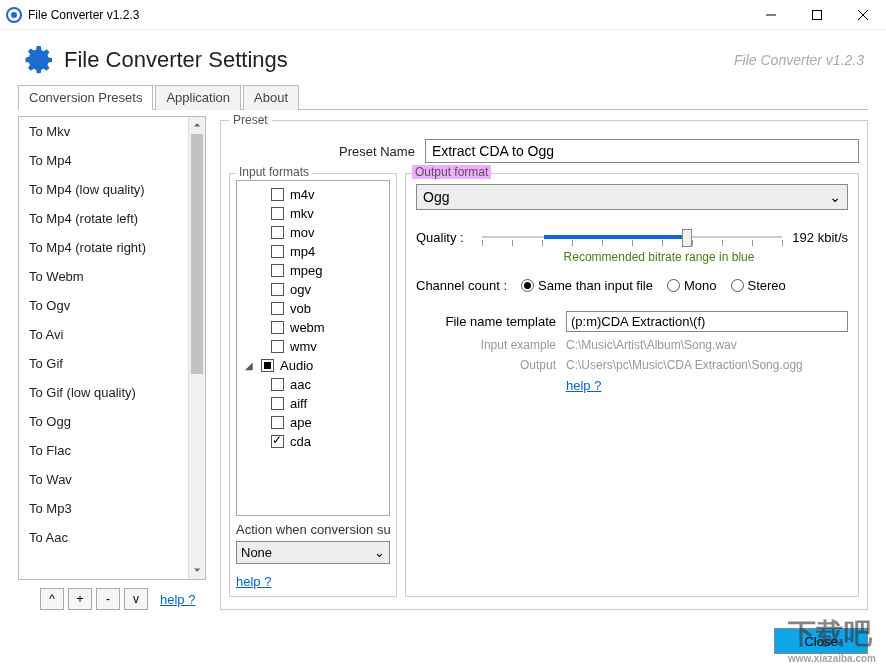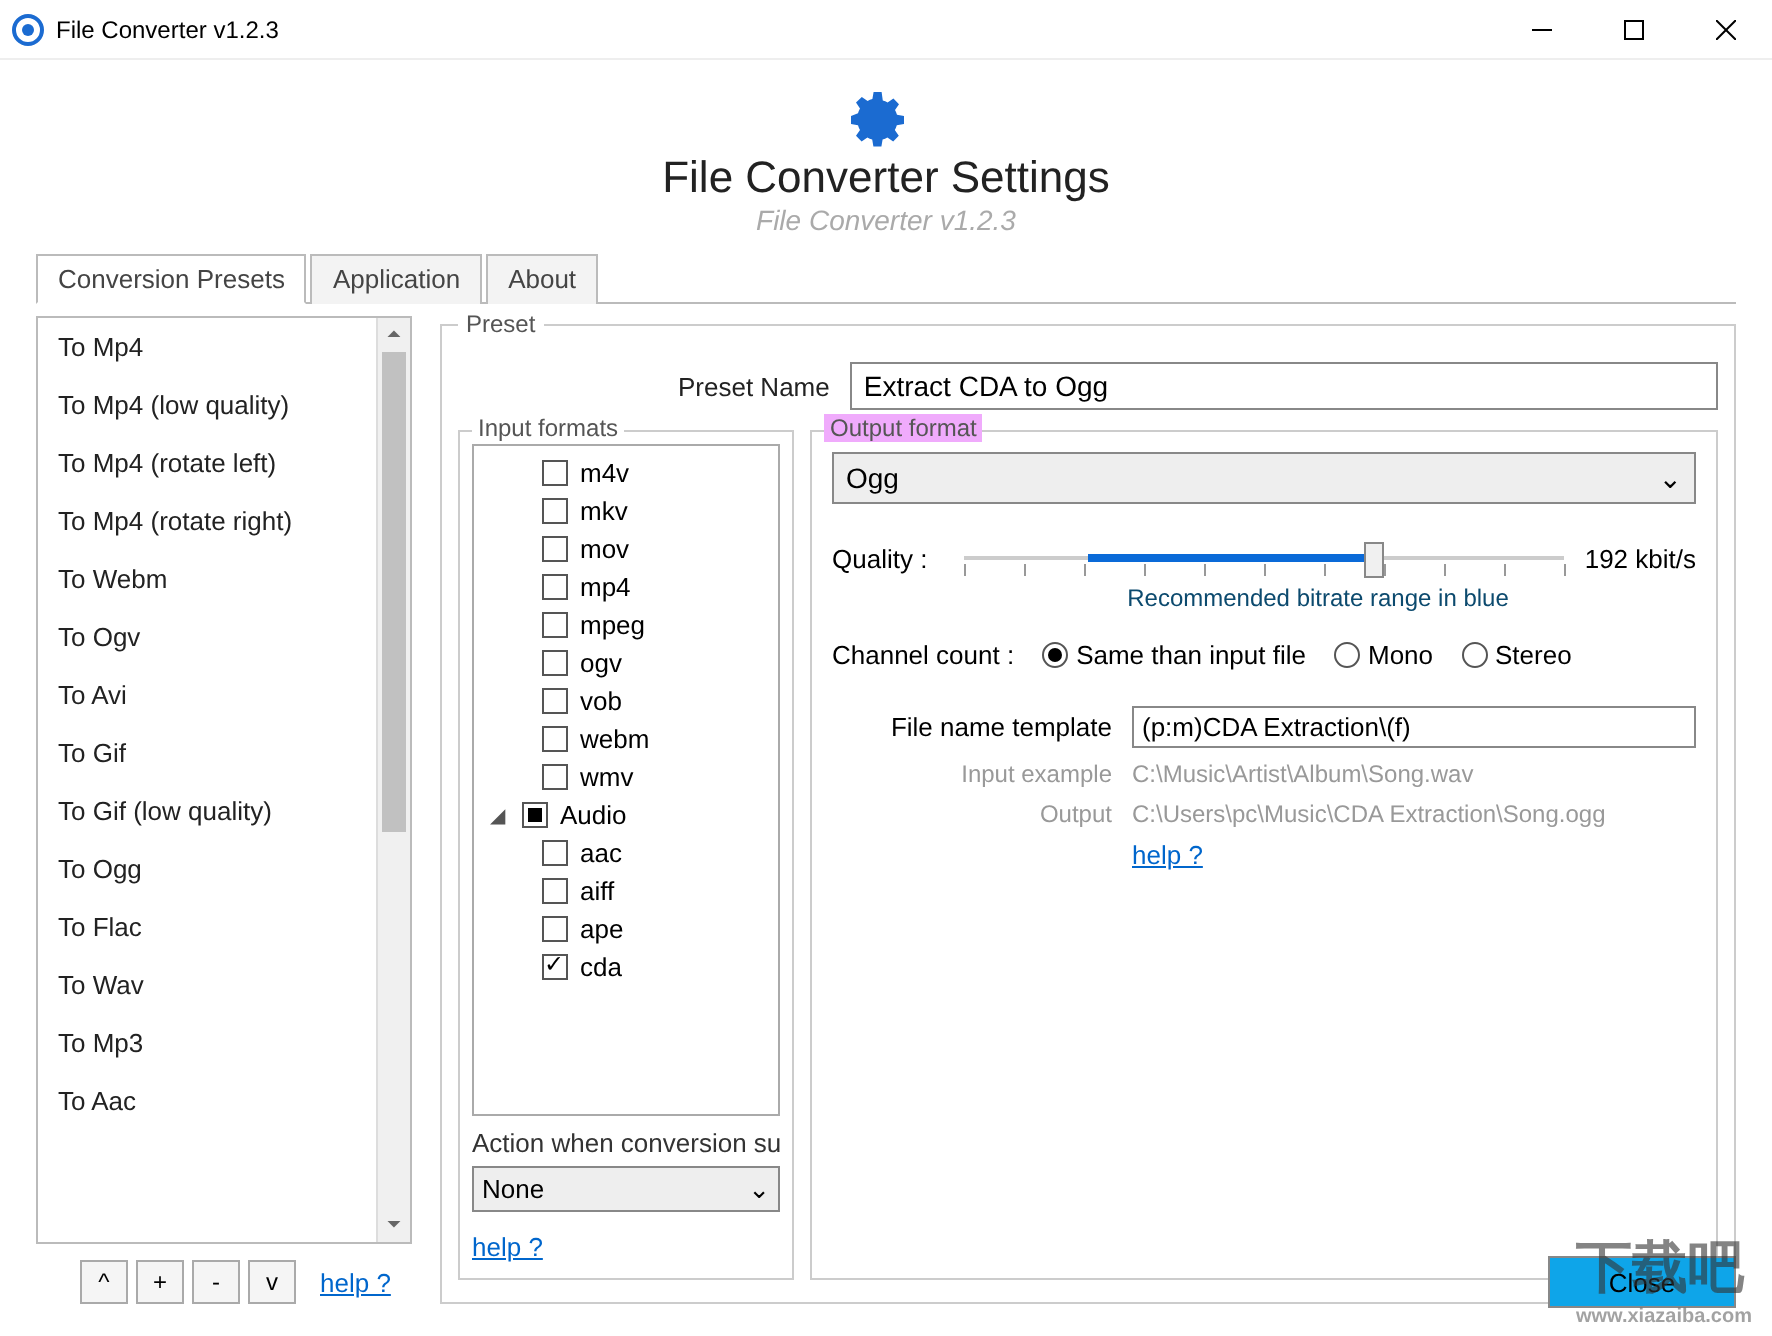--- a/index.html
+++ b/index.html
@@ -6,21 +6,21 @@
 body { background: #fff; width: 886px; height: 668px; overflow: hidden; position: relative; }
 
 
 .titlebar { height: 30px; display: flex; align-items: center; padding-left: 6px; border-bottom: 1px solid #eee; }
 .titlebar .app-icon { width: 16px; height: 16px; margin-right: 6px; }
 .titlebar .title { font-size: 12px; color: #000; flex: 1; }
 .winbtns { display: flex; }
 .winbtn { width: 46px; height: 30px; display: flex; align-items: center; justify-content: center; font-size: 11px; }
 
 
-.header { display: flex; align-items: center; padding: 14px 22px 8px 22px; flex-direction: column; }
+.header { display: flex; align-items: center; padding: 14px 22px 8px 22px; }
 .header .gear { width: 32px; height: 32px; margin-right: 10px; }
 .header h1 { font-size: 22px; font-weight: 400; color: #222; flex: 1; }
 .header .ver { font-size: 14px; font-style: italic; color: #aaa; }
 
 
 .tabs { margin: 0 18px; display: flex; border-bottom: 1px solid #bbb; }
 .tab { padding: 4px 10px; font-size: 13px; border: 1px solid #bbb; border-bottom: none; background: #f3f3f3; margin-right: 2px; position: relative; top: 1px; color: #444; }
 .tab.active { background: #fff; border-bottom: 1px solid #fff; }
 
 
@@ -70,21 +70,21 @@
 .out-select { width: 100%; background: #eee; border: 1px solid #888; padding: 4px 6px; font-size: 14px; display: flex; justify-content: space-between; }
 .q-row { display: flex; align-items: center; margin-top: 16px; }
 .q-row label { font-size: 13px; width: 56px; }
 .slider-wrap { flex: 1; position: relative; height: 22px; margin: 0 10px; }
 .slider-track { position: absolute; top: 10px; left: 0; right: 0; height: 2px; background: #ccc; }
 .slider-blue { position: absolute; top: 9px; left: 62px; width: 148px; height: 4px; background: #0a6ad8; }
 .slider-thumb { position: absolute; top: 3px; left: 200px; width: 10px; height: 18px; background: #f0f0f0; border: 1px solid #888; }
 .slider-ticks { position: absolute; top: 14px; left: 0; right: 0; height: 6px; }
 .tick { position: absolute; width: 1px; height: 6px; background: #999; }
 .q-val { font-size: 13px; white-space: nowrap; }
-.reco { text-align: center; font-size: 12px; color: #0c4a6e; margin-top: 2px; margin-left: 54px; }
+.reco { text-align: center; font-size: 12px; color: #4d7c0f; margin-top: 2px; margin-left: 54px; }
 .ch-row { display: flex; align-items: center; margin-top: 14px; font-size: 13px; gap: 14px; }
 .ch-row .radio { display: inline-flex; align-items: center; gap: 4px; }
 .ch-row .r-circ { width: 13px; height: 13px; border-radius: 50%; border: 1px solid #555; position: relative; }
 .ch-row .r-circ.on::after { content: ""; position: absolute; top: 2px; left: 2px; right: 2px; bottom: 2px; border-radius: 50%; background: #000; }
 .tmpl-row { display: flex; align-items: center; margin-top: 18px; font-size: 13px; }
 .tmpl-row label { width: 140px; text-align: right; margin-right: 10px; }
 .tmpl-row input { flex: 1; border: 1px solid #888; padding: 2px 4px; font-size: 13px; }
 .ex-row { display: flex; font-size: 12px; color: #999; margin-top: 6px; }
 .ex-row label { width: 140px; text-align: right; margin-right: 10px; }
 .ex-row span { flex: 1; }
@@ -139,20 +139,21 @@
   <div class="tab active">Conversion Presets</div>
   <div class="tab">Application</div>
   <div class="tab">About</div>
 </div>
 
 <div class="main">
 
   <div class="leftcol">
     <div class="leftbox">
       <div class="leftlist" id="preset-list">
+          <div class="item">To Mkv</div>
           <div class="item">To Mp4</div>
           <div class="item">To Mp4 (low quality)</div>
           <div class="item">To Mp4 (rotate left)</div>
           <div class="item">To Mp4 (rotate right)</div>
           <div class="item">To Webm</div>
           <div class="item">To Ogv</div>
           <div class="item">To Avi</div>
           <div class="item">To Gif</div>
           <div class="item">To Gif (low quality)</div>
           <div class="item">To Ogg</div>

